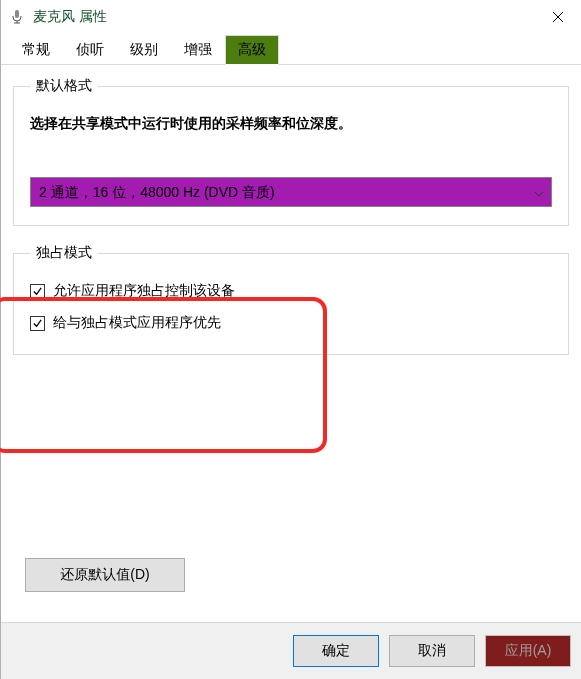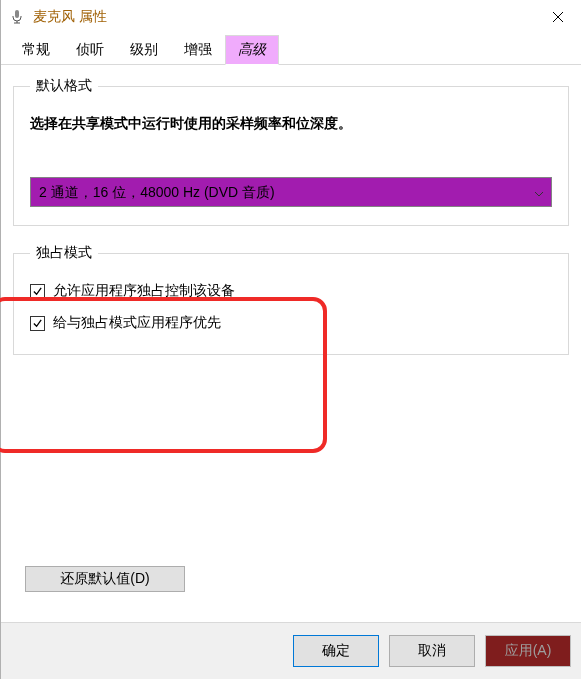--- a/index.html
+++ b/index.html
@@ -34,21 +34,21 @@
     .titlebar-icon {
       width: 16px;
       height: 16px;
       margin-right: 8px;
       display: inline-flex;
       align-items: center;
       justify-content: center;
     }
     .titlebar-title {
       flex: 1;
-      color: #a16207;
+      color: #14532d;
     }
     .close-btn {
       width: 46px;
       height: 30px;
       display: flex;
       align-items: center;
       justify-content: center;
       cursor: pointer;
     }
     .close-btn svg {
@@ -65,24 +65,23 @@
     }
     .tab {
       padding: 5px 12px;
       border: 1px solid transparent;
       border-bottom: none;
       cursor: pointer;
       position: relative;
       top: 1px;
     }
     .tab.active {
-      background: #f0abfc;
+      background: #4d7c0f;
       border: 1px solid #d9d9d9;
       border-bottom: 1px solid #ffffff;
-      font-style: italic;
     }
     .body {
       flex: 1;
       padding: 12px;
       background: #ffffff;
       position: relative;
     }
     fieldset.groupbox {
       border: 1px solid #d9d9d9;
       margin: 0 0 18px 0;
@@ -152,21 +151,21 @@
       width: 336px;
       height: 156px;
       pointer-events: none;
       z-index: 10;
     }
     .restore-btn {
       position: absolute;
       left: 24px;
       bottom: 30px;
       width: 160px;
-      height: 26px;
+      height: 34px;
       background: #e1e1e1;
       border: 1px solid #adadad;
       cursor: pointer;
     }
     .footer {
       border-top: 1px solid #d9d9d9;
       background: #f0f0f0;
       padding: 12px 10px;
       display: flex;
       justify-content: flex-end;

